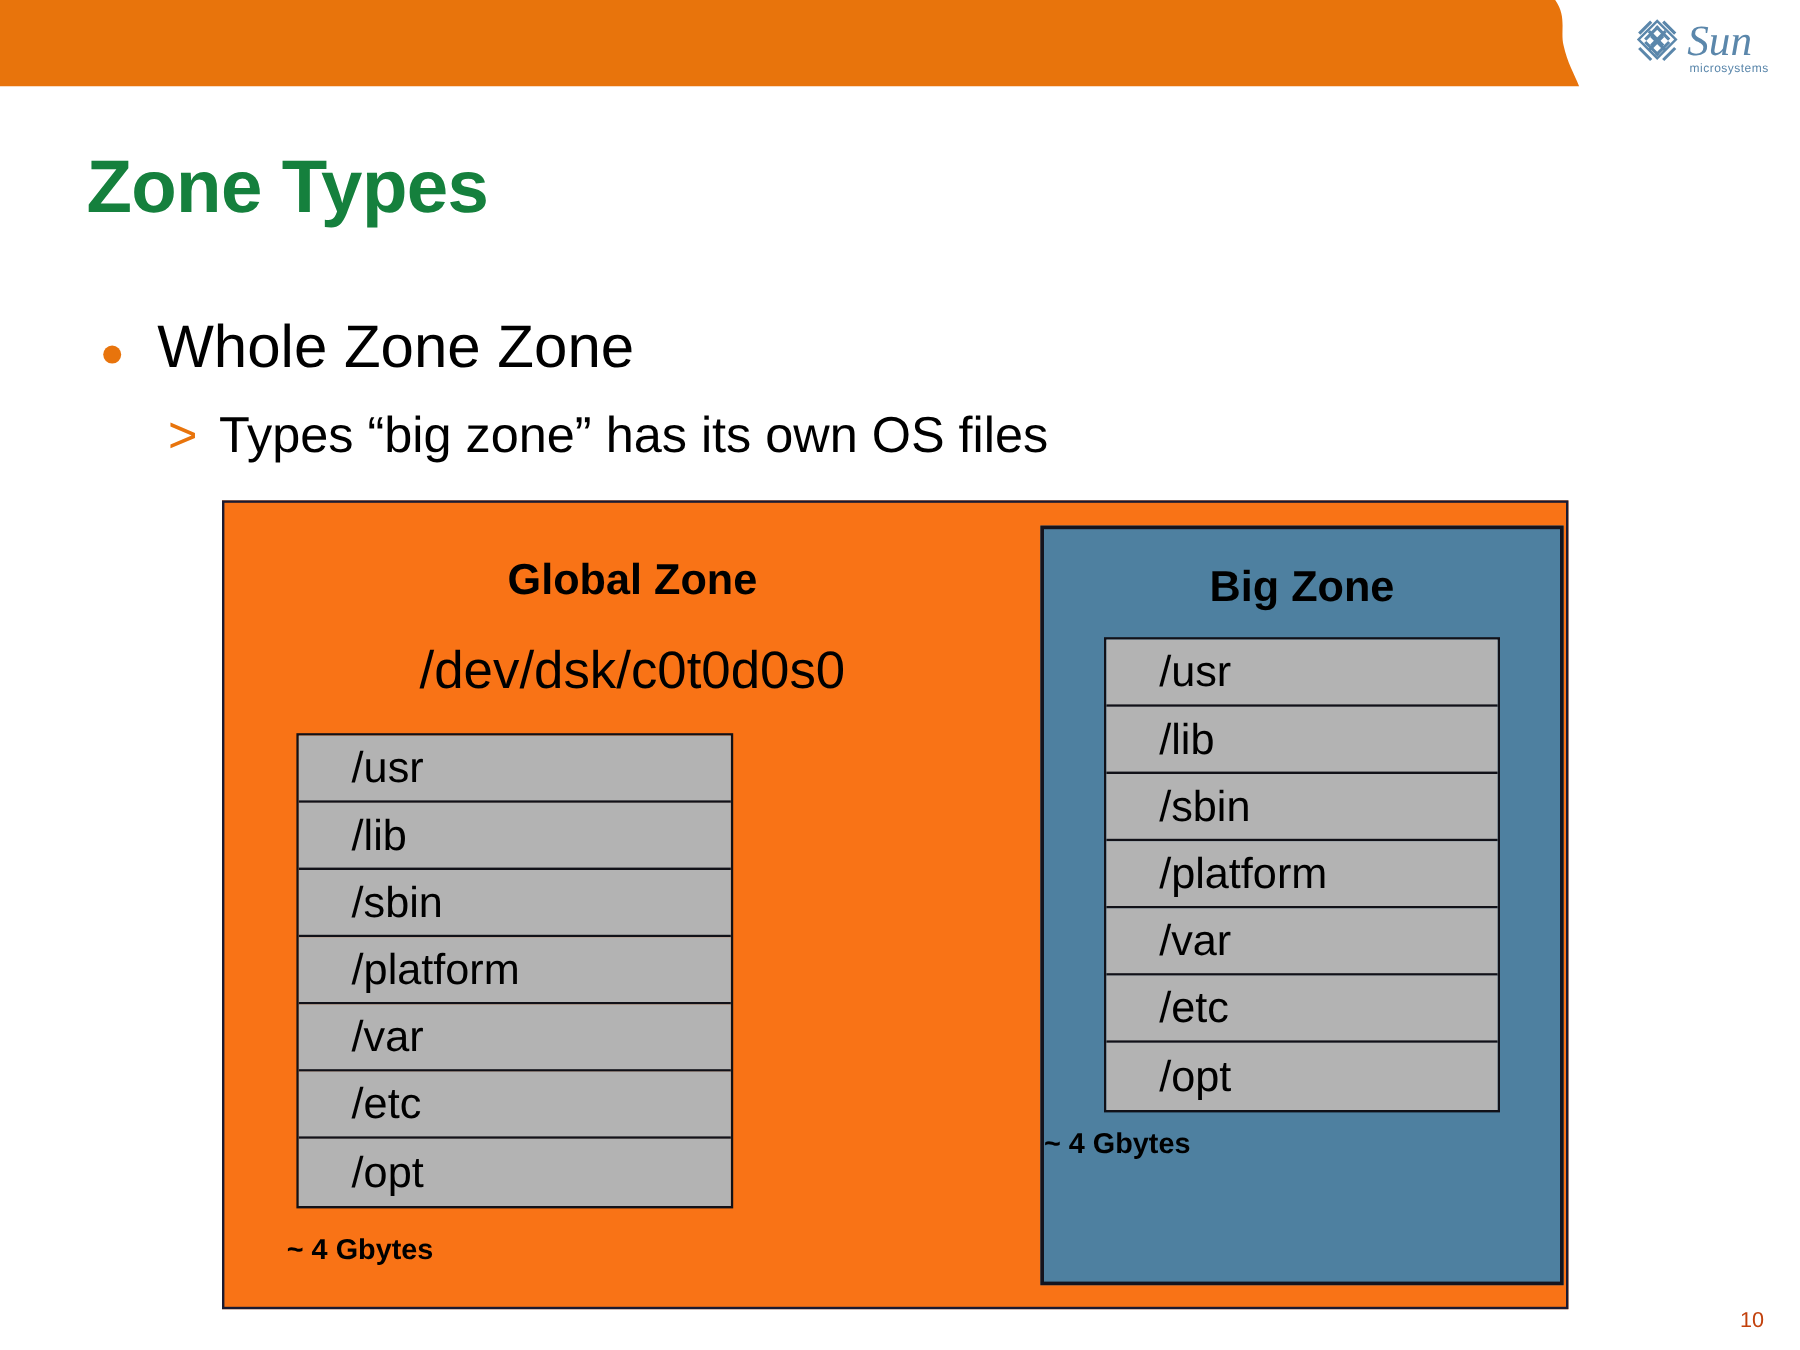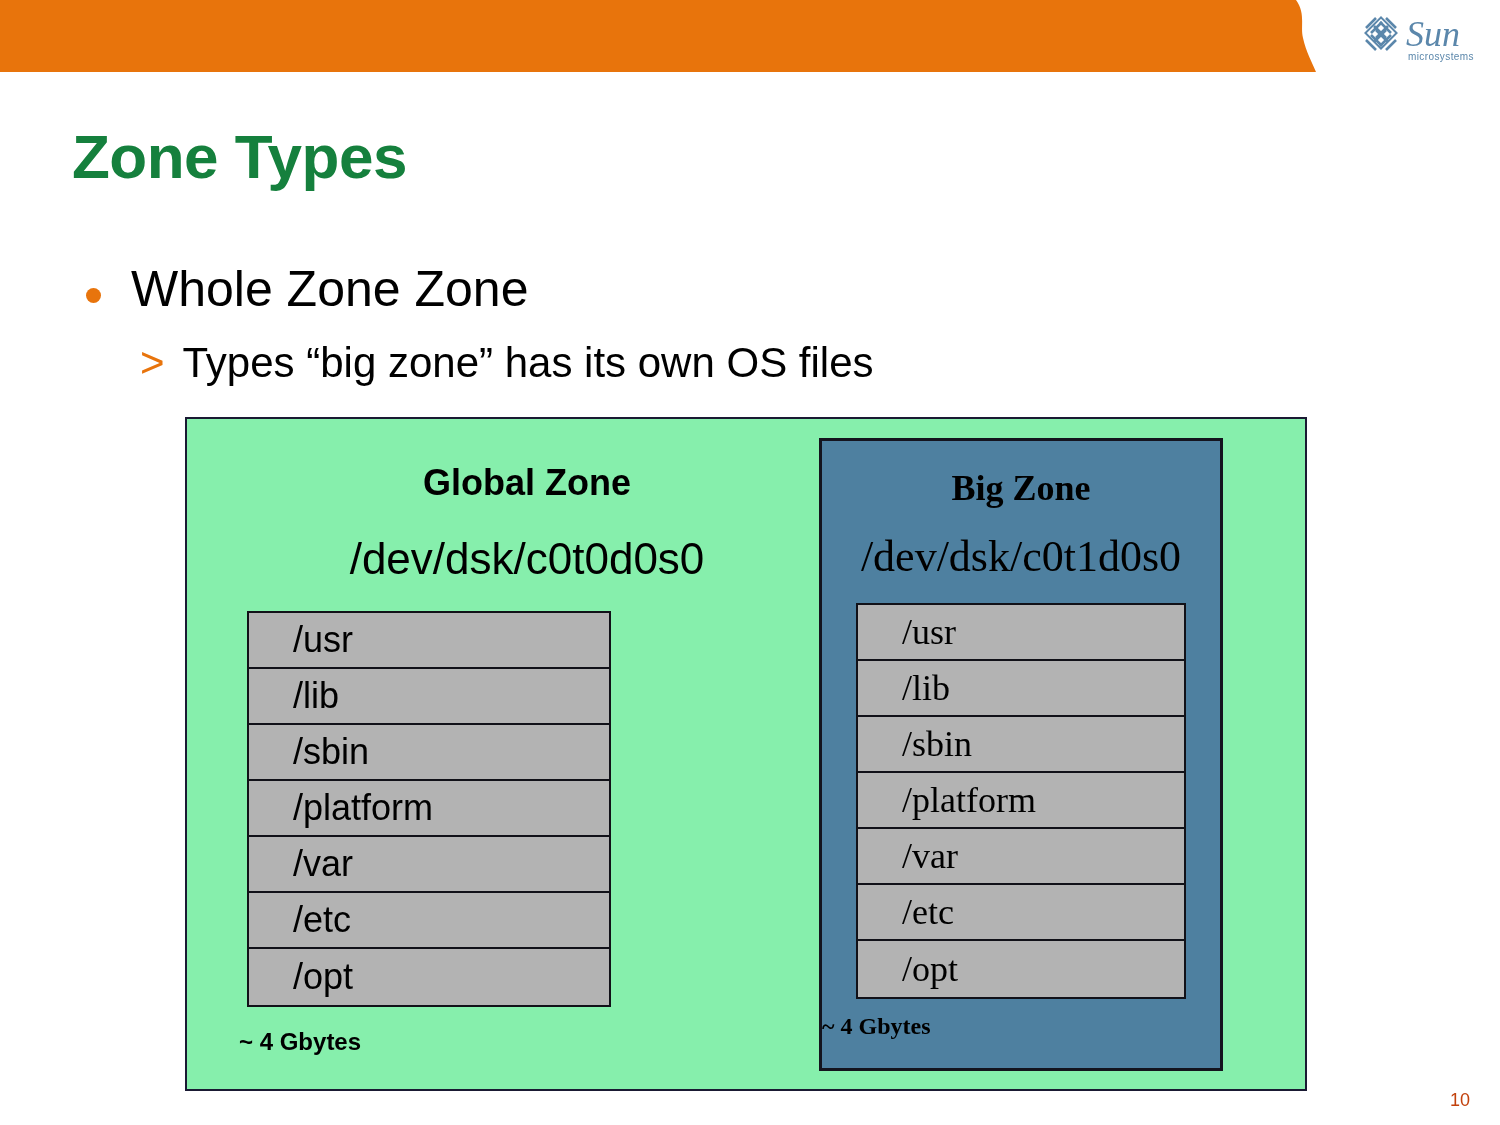--- a/index.html
+++ b/index.html
@@ -94,45 +94,44 @@
     line-height: 1.1;
   }
 
   
   .diagram {
     position: absolute;
     left: 185px;
     top: 417px;
     width: 1122px;
     height: 674px;
-    background: #86efac;
+    background: #f97316;
     border: 2px solid #1a1a33;
     box-sizing: border-box;
   }
 
   .zone-panel {
     position: absolute;
     box-sizing: border-box;
   }
   .zone-global {
     left: 40px;
     top: 14px;
     width: 600px;
     height: 640px;
     background: transparent;
     border: none;
   }
   .zone-big {
-    left: 632px;
+    left: 680px;
     top: 19px;
-    width: 404px;
+    width: 436px;
     height: 633px;
     background: #4e80a0;
     border: 3px solid #14141e;
-    font-family: Liberation Serif, serif;
   }
 
   .zone-title {
     text-align: center;
     font-size: 36px;
     font-weight: bold;
     color: #000000;
     line-height: 1.1;
     white-space: nowrap;
   }
@@ -265,21 +264,20 @@
         </div>
       <div class="fs-row">
           <span class="fs-label">/opt</span>
         </div>
     </div>
     <div class="zone-size">~ 4 Gbytes</div>
   </div>
 
   <div class="zone-panel zone-big">
     <div class="zone-title">Big Zone</div>
-    <div class="zone-device">/dev/dsk/c0t1d0s0</div>
     <div class="fs-list">
       <div class="fs-row">
           <span class="fs-label">/usr</span>
         </div>
       <div class="fs-row">
           <span class="fs-label">/lib</span>
         </div>
       <div class="fs-row">
           <span class="fs-label">/sbin</span>
         </div>

